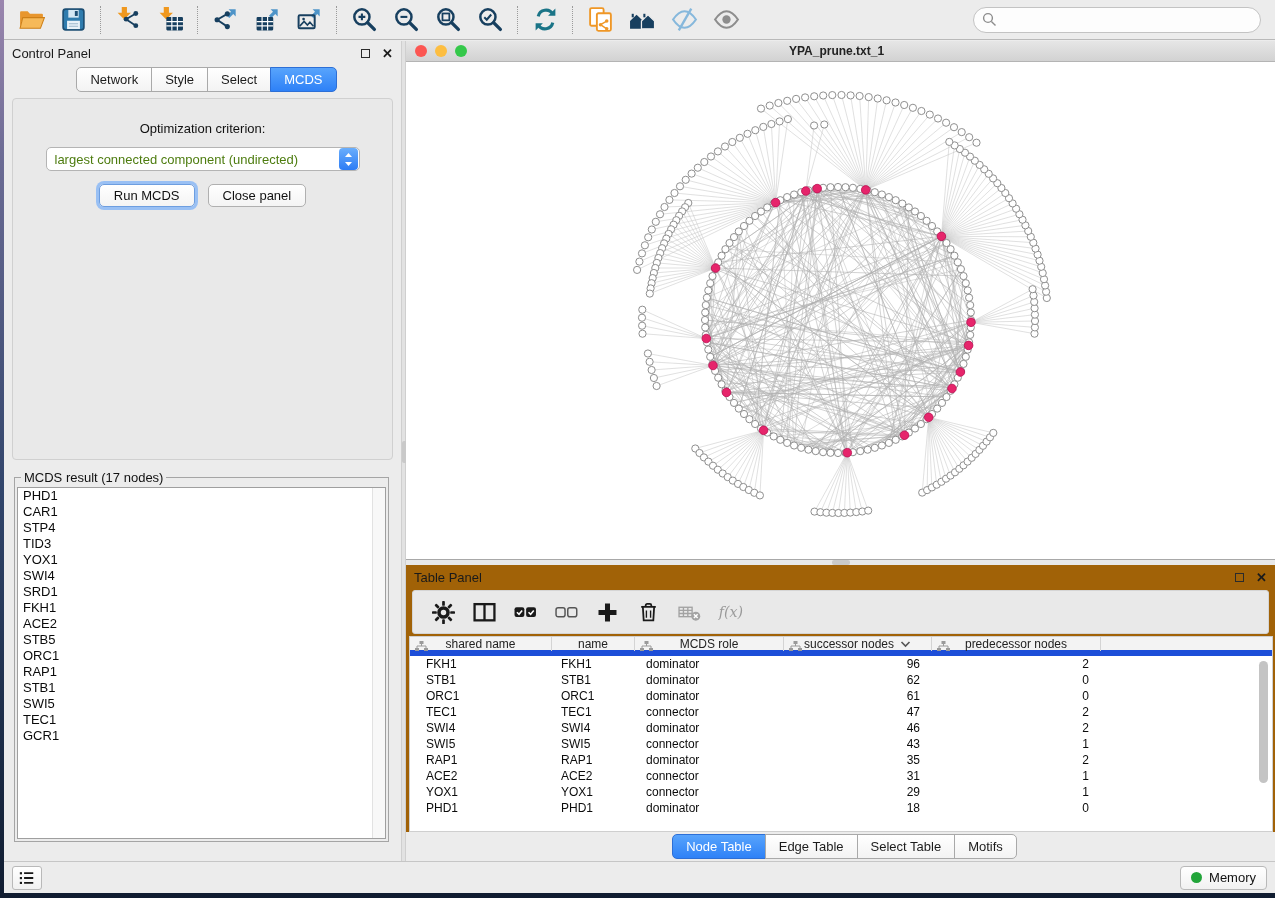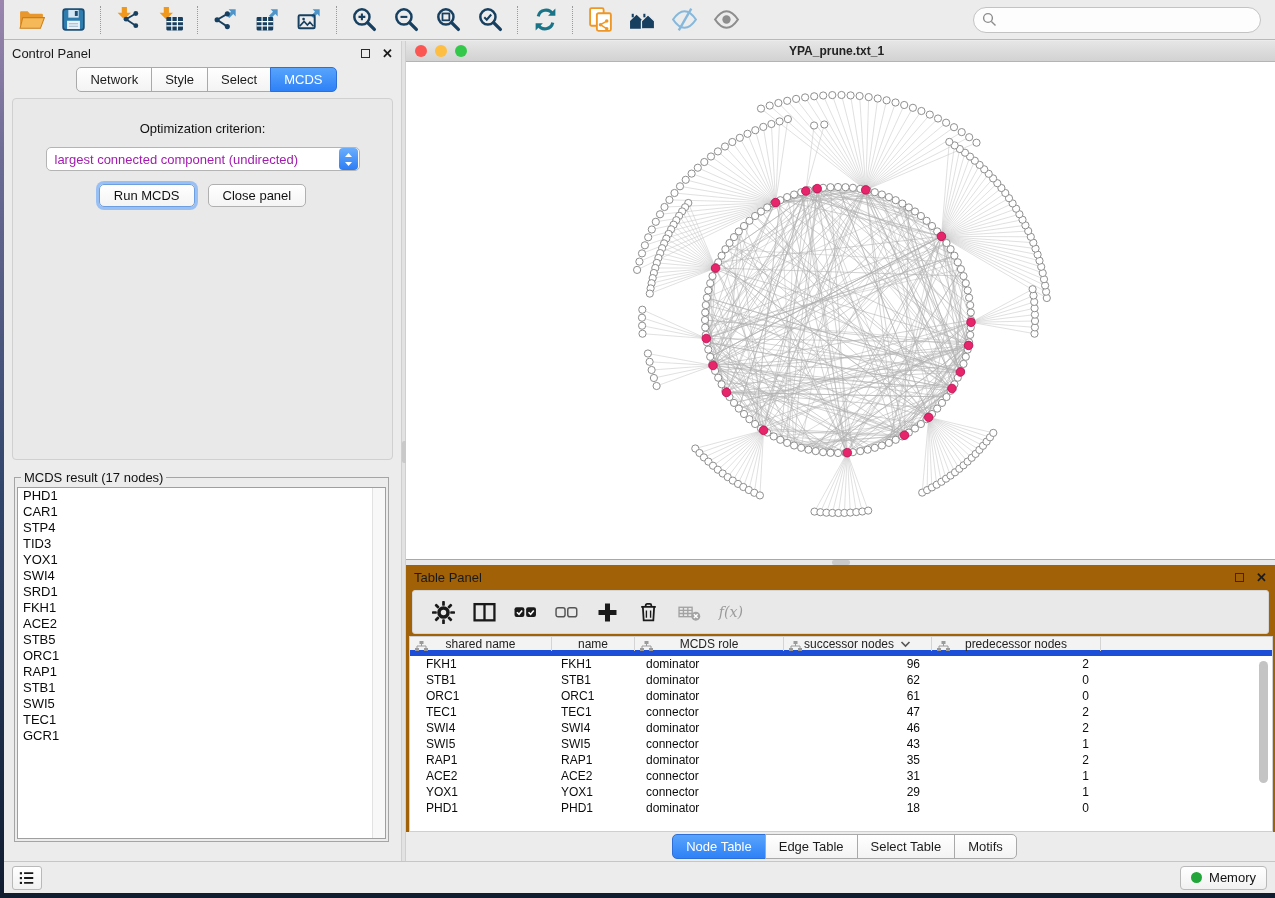--- a/index.html
+++ b/index.html
@@ -42,21 +42,21 @@
   .seg .tab:first-child { border-radius:5px 0 0 5px; margin-left:8px;text-align:center; }
   .seg .tab:last-child { border-radius:0 5px 5px 0; }
   .seg .tab.active { background:linear-gradient(#58a4fc,#2e81f7); border-color:#2d6fd6; color:#fff; }
 
   .cp-tabs { margin-top:2px; }
   .cp-box { margin:6px 8px 0 8px; height:362px; background:#e9e9e9; border:1px solid #d0d0d0; border-radius:4px;
             display:flex; flex-direction:column; align-items:center; }
   .opt-label { margin-top:22px; font-size:13px; color:#111; }
   .select { margin-top:11px; width:314px; height:24px; background:#fff; border:1px solid #b4b4b4; border-radius:5px;
             display:flex; align-items:center; cursor:pointer; position:relative; }
-  .select .val { flex:1; padding:0 8px; font-size:13px; color:#a21caf; white-space:nowrap; overflow:hidden; }
+  .select .val { flex:1; padding:0 8px; font-size:13px; color:#4d7c0f; white-space:nowrap; overflow:hidden; }
   .select .stepper { width:19px; height:22px; border-radius:4px; background:linear-gradient(#6aaefc,#2c7cf5);
             display:flex; align-items:center; justify-content:center; margin-right:1px; }
   .btn-row { margin-top:13px; display:flex; gap:13px; }
   .mac-btn { height:23px; padding:0 14px; font-size:13px; color:#111; background:linear-gradient(#ffffff,#f4f4f4);
              border:1px solid #b0b0b0; border-radius:5px; cursor:pointer; font-family:"Liberation Sans",sans-serif; }
   .mac-btn.focused { box-shadow:0 0 0 3px rgba(110,170,250,.65); border-color:#6d9ee0; }
 
   .mcds-fieldset { margin:10px 12px 0 10px; border:1px solid #a5a5a5; height:372px; padding:2px; }
   .mcds-fieldset legend { font-size:13px; color:#111; padding:0 3px; margin-left:4px; }
   .mcds-list { position:relative; width:100%; height:100%; background:#fff; border:1px solid #9f9f9f; overflow:hidden; }

